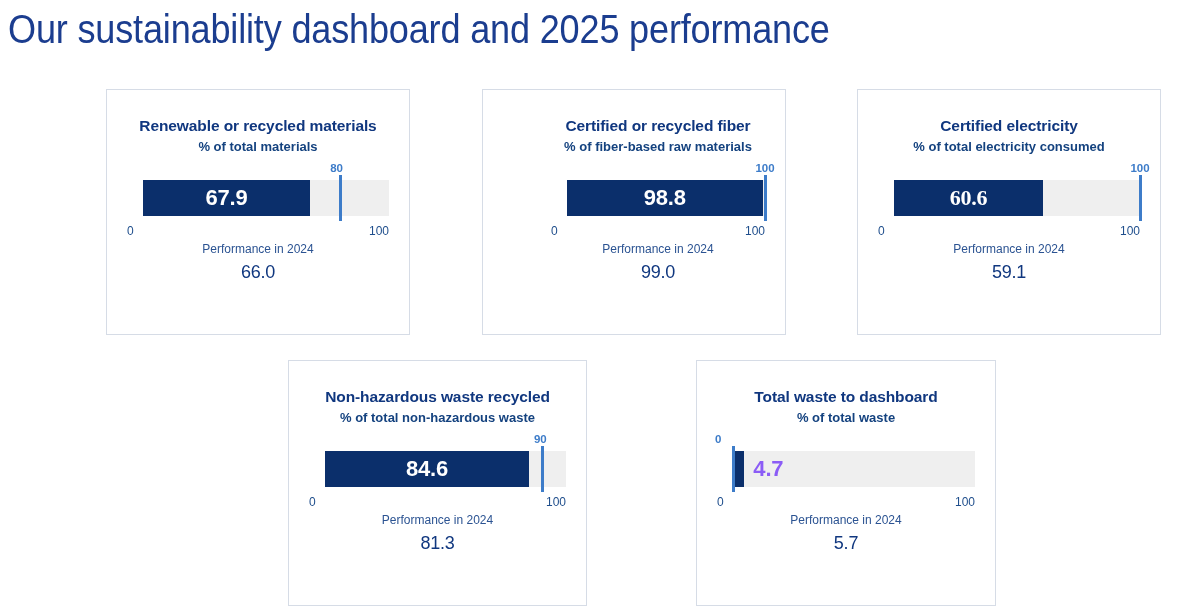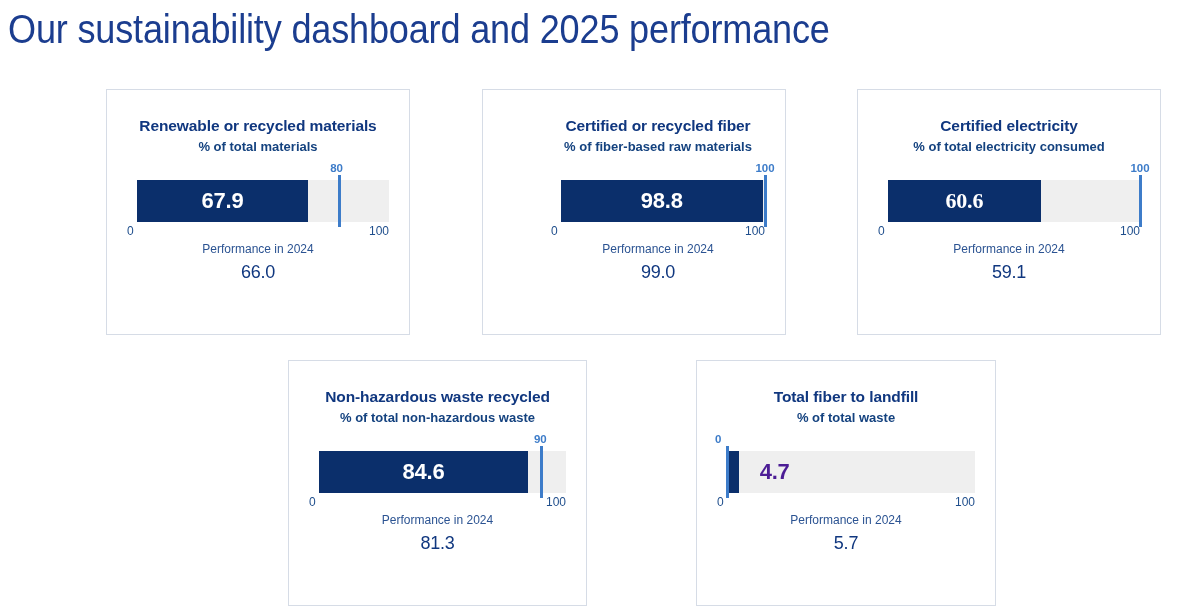--- a/index.html
+++ b/index.html
@@ -112,24 +112,24 @@
     color: #3d7cc9;
     transform: translateX(-50%);
     white-space: nowrap;
   }
   .target-label.at-zero {
     transform: translateX(-2px);
   }
 
   .bar-track {
     position: absolute;
-    left: 10px;
+    left: 16px;
     right: 0;
     top: 18px;
-    height: 42px;
+    height: 36px;
     background: #efefef;
   }
 
   .bar-fill {
     position: absolute;
     left: 0;
     top: 0;
     bottom: 0;
     background: #0b2f6b;
   }
@@ -140,23 +140,22 @@
     bottom: 0;
     display: flex;
     align-items: center;
     justify-content: center;
     font-size: 22px;
     font-weight: bold;
     color: #ffffff;
     letter-spacing: -0.2px;
   }
   .bar-value.outside {
-    color: #4c1d95;
+    color: #8b5cf6;
     justify-content: flex-start;
-    margin-left: 12px;
   }
 
   .target-tick {
     position: absolute;
     top: -5px;
     bottom: -5px;
     width: 3px;
     background: #3d7cc9;
     transform: translateX(-1px);
   }
@@ -287,21 +286,21 @@
           <span class="scale-max">100</span>
         </div>
       </div>
       <div class="prior-label">Performance in 2024</div>
       <div class="prior-value">81.3</div>
     </div>
   </div>
 
   <div class="kpi-card row-bottom card-5">
     <div class="card-inner">
-      <div class="card-title">Total fiber to landfill</div>
+      <div class="card-title">Total waste to dashboard</div>
       <div class="card-subtitle">% of total waste</div>
       <div class="bar-block">
         <div class="target-label at-zero" style="left: 0%;">0</div>
         <div class="bar-track">
           <div class="bar-fill" style="width: 4.7%;"></div>
           <div class="bar-value outside" style="left: calc(4.7% + 9px); right: auto;">4.7</div>
           <div class="target-tick" style="left: 0%;"></div>
         </div>
         <div class="scale-row">
           <span class="scale-min">0</span>

